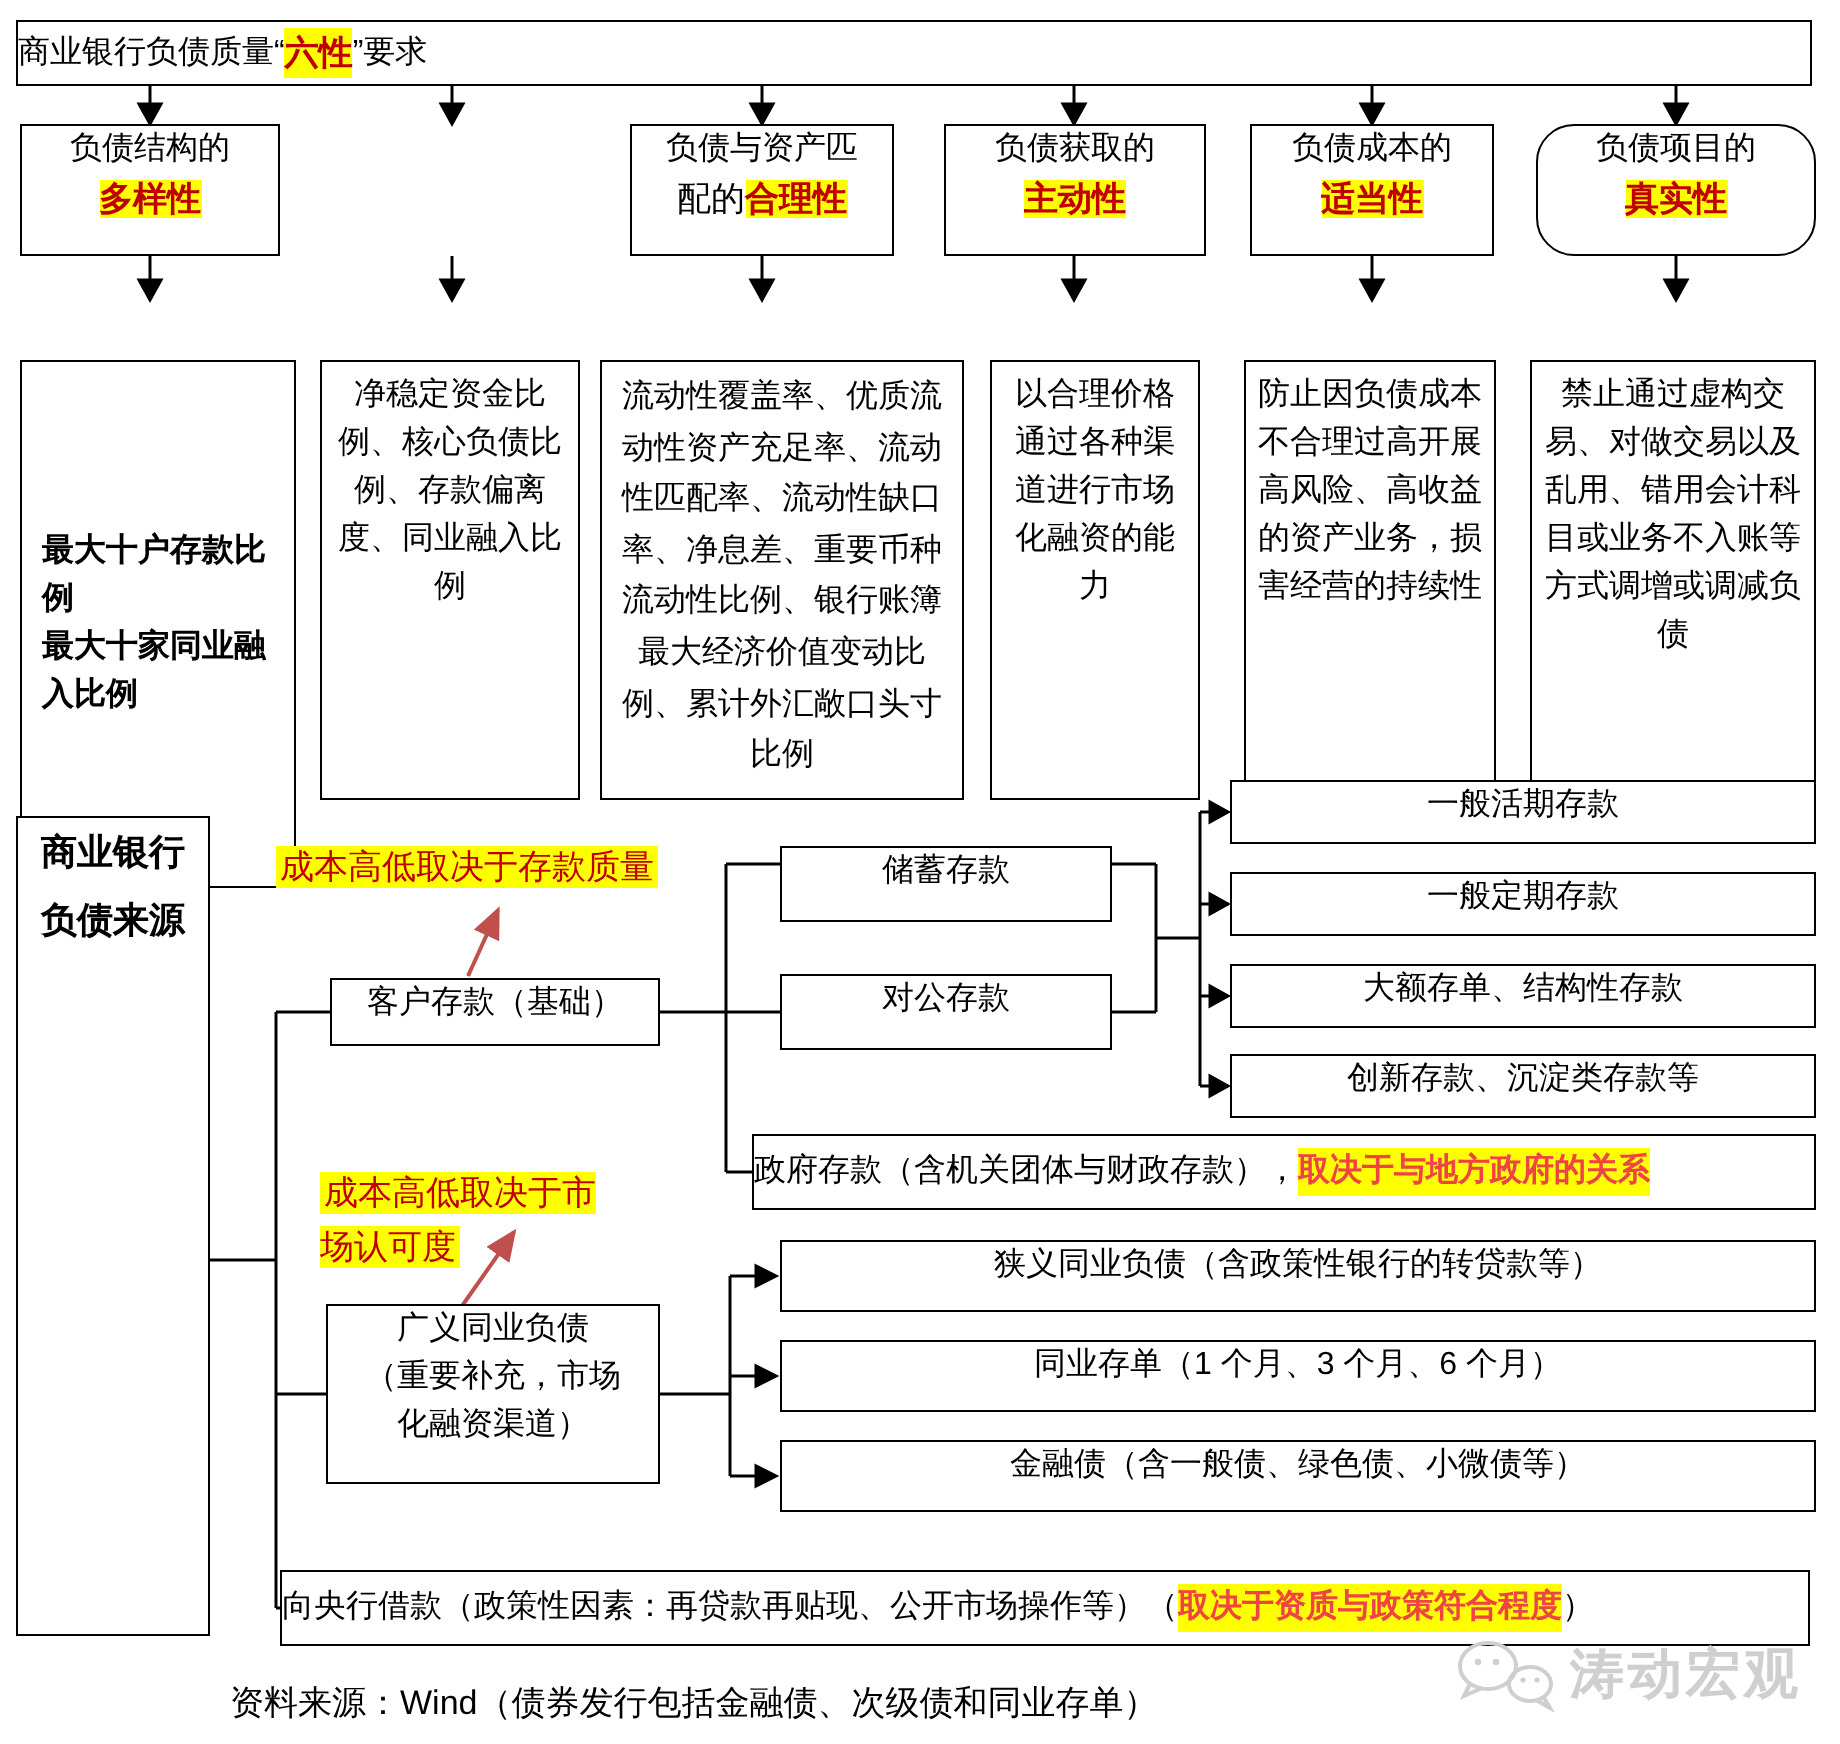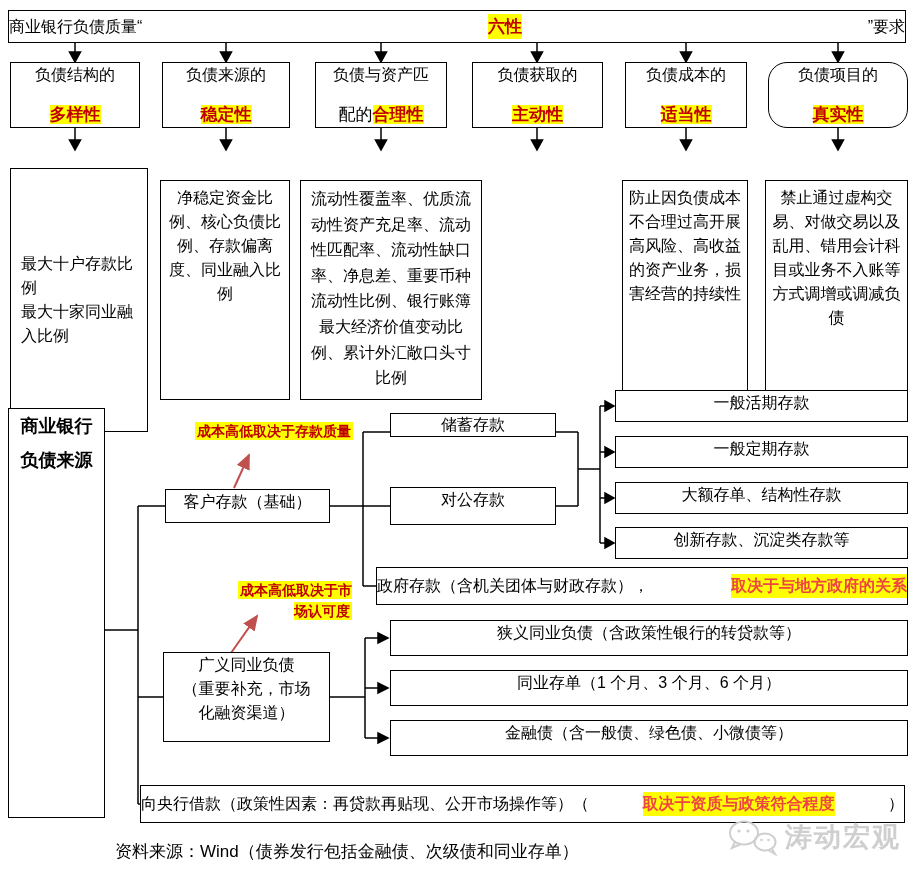--- a/index.html
+++ b/index.html
@@ -1,30 +1,30 @@
 <!DOCTYPE html>
 <html><head>
 <meta charset="utf-8">
 <style>
   html,body{margin:0;padding:0;background:#fff;}
   .canvas{position:relative;width:920px;height:872px;background:#fff;
           font-family:"Liberation Sans","DejaVu Sans",sans-serif;color:#000;overflow:hidden;}
   svg.connectors{position:absolute;left:0;top:0;pointer-events:none;}
   .box{position:absolute;border:1.5px solid #000;background:#fff;box-sizing:border-box;
-       display:flex;flex-direction:column;align-items:center;justify-content:space-between;
+       display:flex;flex-direction:column;align-items:center;justify-content:flex-start;
        text-align:center;font-size:16px;line-height:1.5;}
   .hl{background:#ffff00;}
   .kw{color:#c00000;font-weight:bold;}
   .kw2{color:#ef4444;font-weight:bold;}
   .hdr-line2{font-size:17px;}
   .detail{padding:5px 6px;margin-top:28px;}
   .left-align{align-items:flex-start;text-align:left;}
   .root-box{font-weight:bold;font-size:18px;white-space:pre-line;line-height:1.9;}
   .pre-line{white-space:pre-line;}
-  .note{position:absolute;text-align:right;font-size:14px;font-weight:bold;color:#c00000;line-height:1.55;}
+  .note{position:absolute;text-align:left;font-size:17px;font-weight:normal;color:#c00000;line-height:1.55;}
   .note .hl{padding:1px 2px;}
   .footer{position:absolute;font-size:17px;}
   .watermark{position:absolute;display:flex;align-items:center;gap:4px;color:#cfcfcf;
              font-size:27px;font-weight:bold;letter-spacing:2px;}
 </style>
 </head>
 <body>
 
 <div class="canvas">
 
@@ -102,45 +102,42 @@
   <div class="box" style="left:8px;top:10px;width:898px;height:33px;flex-direction:row;">
     <span>商业银行负债质量“</span>
       <span class="hl kw" style="font-size:17px;">六性</span>
       <span>”要求</span>
   </div>
 
   <div class="box" style="left:10px;top:62px;width:130px;height:66px;">
     <div>负债结构的</div>
     <div class="hdr-line2"><span></span><span class="hl kw">多样性</span></div>
   </div>
-  <div class="box" style="left:162px;top:62px;width:128px;height:66px;">
-    <div>负债来源的</div>
-    <div class="hdr-line2"><span></span><span class="hl kw">稳定性</span></div>
-  </div>
   <div class="box" style="left:315px;top:62px;width:132px;height:66px;">
     <div>负债与资产匹</div>
     <div class="hdr-line2"><span>配的</span><span class="hl kw">合理性</span></div>
   </div>
   <div class="box" style="left:472px;top:62px;width:131px;height:66px;">
     <div>负债获取的</div>
     <div class="hdr-line2"><span></span><span class="hl kw">主动性</span></div>
   </div>
   <div class="box" style="left:625px;top:62px;width:122px;height:66px;">
     <div>负债成本的</div>
     <div class="hdr-line2"><span></span><span class="hl kw">适当性</span></div>
   </div>
   <div class="box" style="left:768px;top:62px;width:140px;height:66px;border-radius:19px;">
     <div>负债项目的</div>
     <div class="hdr-line2"><span></span><span class="hl kw">真实性</span></div>
   </div>
 
-  <div class="box detail left-align pre-line" style="left:10px;top:140px;width:138px;height:264px;justify-content:center;padding-left:10px;">最大十户存款比例
+  <div class="box detail left-align pre-line" style="left:10px;top:152px;width:138px;height:264px;justify-content:center;padding-left:10px;font-weight:bold;">最大十户存款比例
 最大十家同业融入比例</div>
   <div class="box detail" style="left:160px;top:152px;width:130px;height:220px;">净稳定资金比例、核心负债比例、存款偏离度、同业融入比例</div>
   <div class="box detail" style="left:300px;top:152px;width:182px;height:220px;line-height:1.6;">流动性覆盖率、优质流动性资产充足率、流动性匹配率、流动性缺口率、净息差、重要币种流动性比例、银行账簿最大经济价值变动比例、累计外汇敞口头寸比例</div>
+  <div class="box detail" style="left:495px;top:152px;width:105px;height:220px;">以合理价格通过各种渠道进行市场化融资的能力</div>
   <div class="box detail" style="left:622px;top:152px;width:126px;height:220px;">防止因负债成本不合理过高开展高风险、高收益的资产业务，损害经营的持续性</div>
   <div class="box detail" style="left:765px;top:152px;width:143px;height:220px;">禁止通过虚构交易、对做交易以及乱用、错用会计科目或业务不入账等方式调增或调减负债</div>
 
   <div class="box root-box" style="left:8px;top:408px;width:97px;height:410px;">商业银行
 负债来源</div>
 
   <div class="note" style="left:138px;top:421px;width:215px;">
     <span class="hl">成本高低取决于存款质量</span>
   </div>
 
@@ -148,21 +145,21 @@
 
   <div class="note pre-line" style="left:160px;top:558px;width:192px;">
     <span class="hl">成本高低取决于市
 场认可度</span>
   </div>
 
   <div class="box pre-line" style="left:163px;top:652px;width:167px;height:90px;">广义同业负债
 （重要补充，市场
 化融资渠道）</div>
 
-  <div class="box" style="left:390px;top:413px;width:166px;height:24px;font-family:Liberation Mono, monospace;">储蓄存款</div>
+  <div class="box" style="left:390px;top:423px;width:166px;height:38px;">储蓄存款</div>
   <div class="box" style="left:390px;top:487px;width:166px;height:38px;">对公存款</div>
 
   <div class="box" style="left:615px;top:390px;width:293px;height:32px;">一般活期存款</div>
   <div class="box" style="left:615px;top:436px;width:293px;height:32px;">一般定期存款</div>
   <div class="box" style="left:615px;top:482px;width:293px;height:32px;">大额存单、结构性存款</div>
   <div class="box" style="left:615px;top:527px;width:293px;height:32px;">创新存款、沉淀类存款等</div>
 
   <div class="box" style="left:376px;top:567px;width:532px;height:38px;flex-direction:row;">
     <span>政府存款（含机关团体与财政存款），</span>
       <span class="hl kw2">取决于与地方政府的关系</span>

